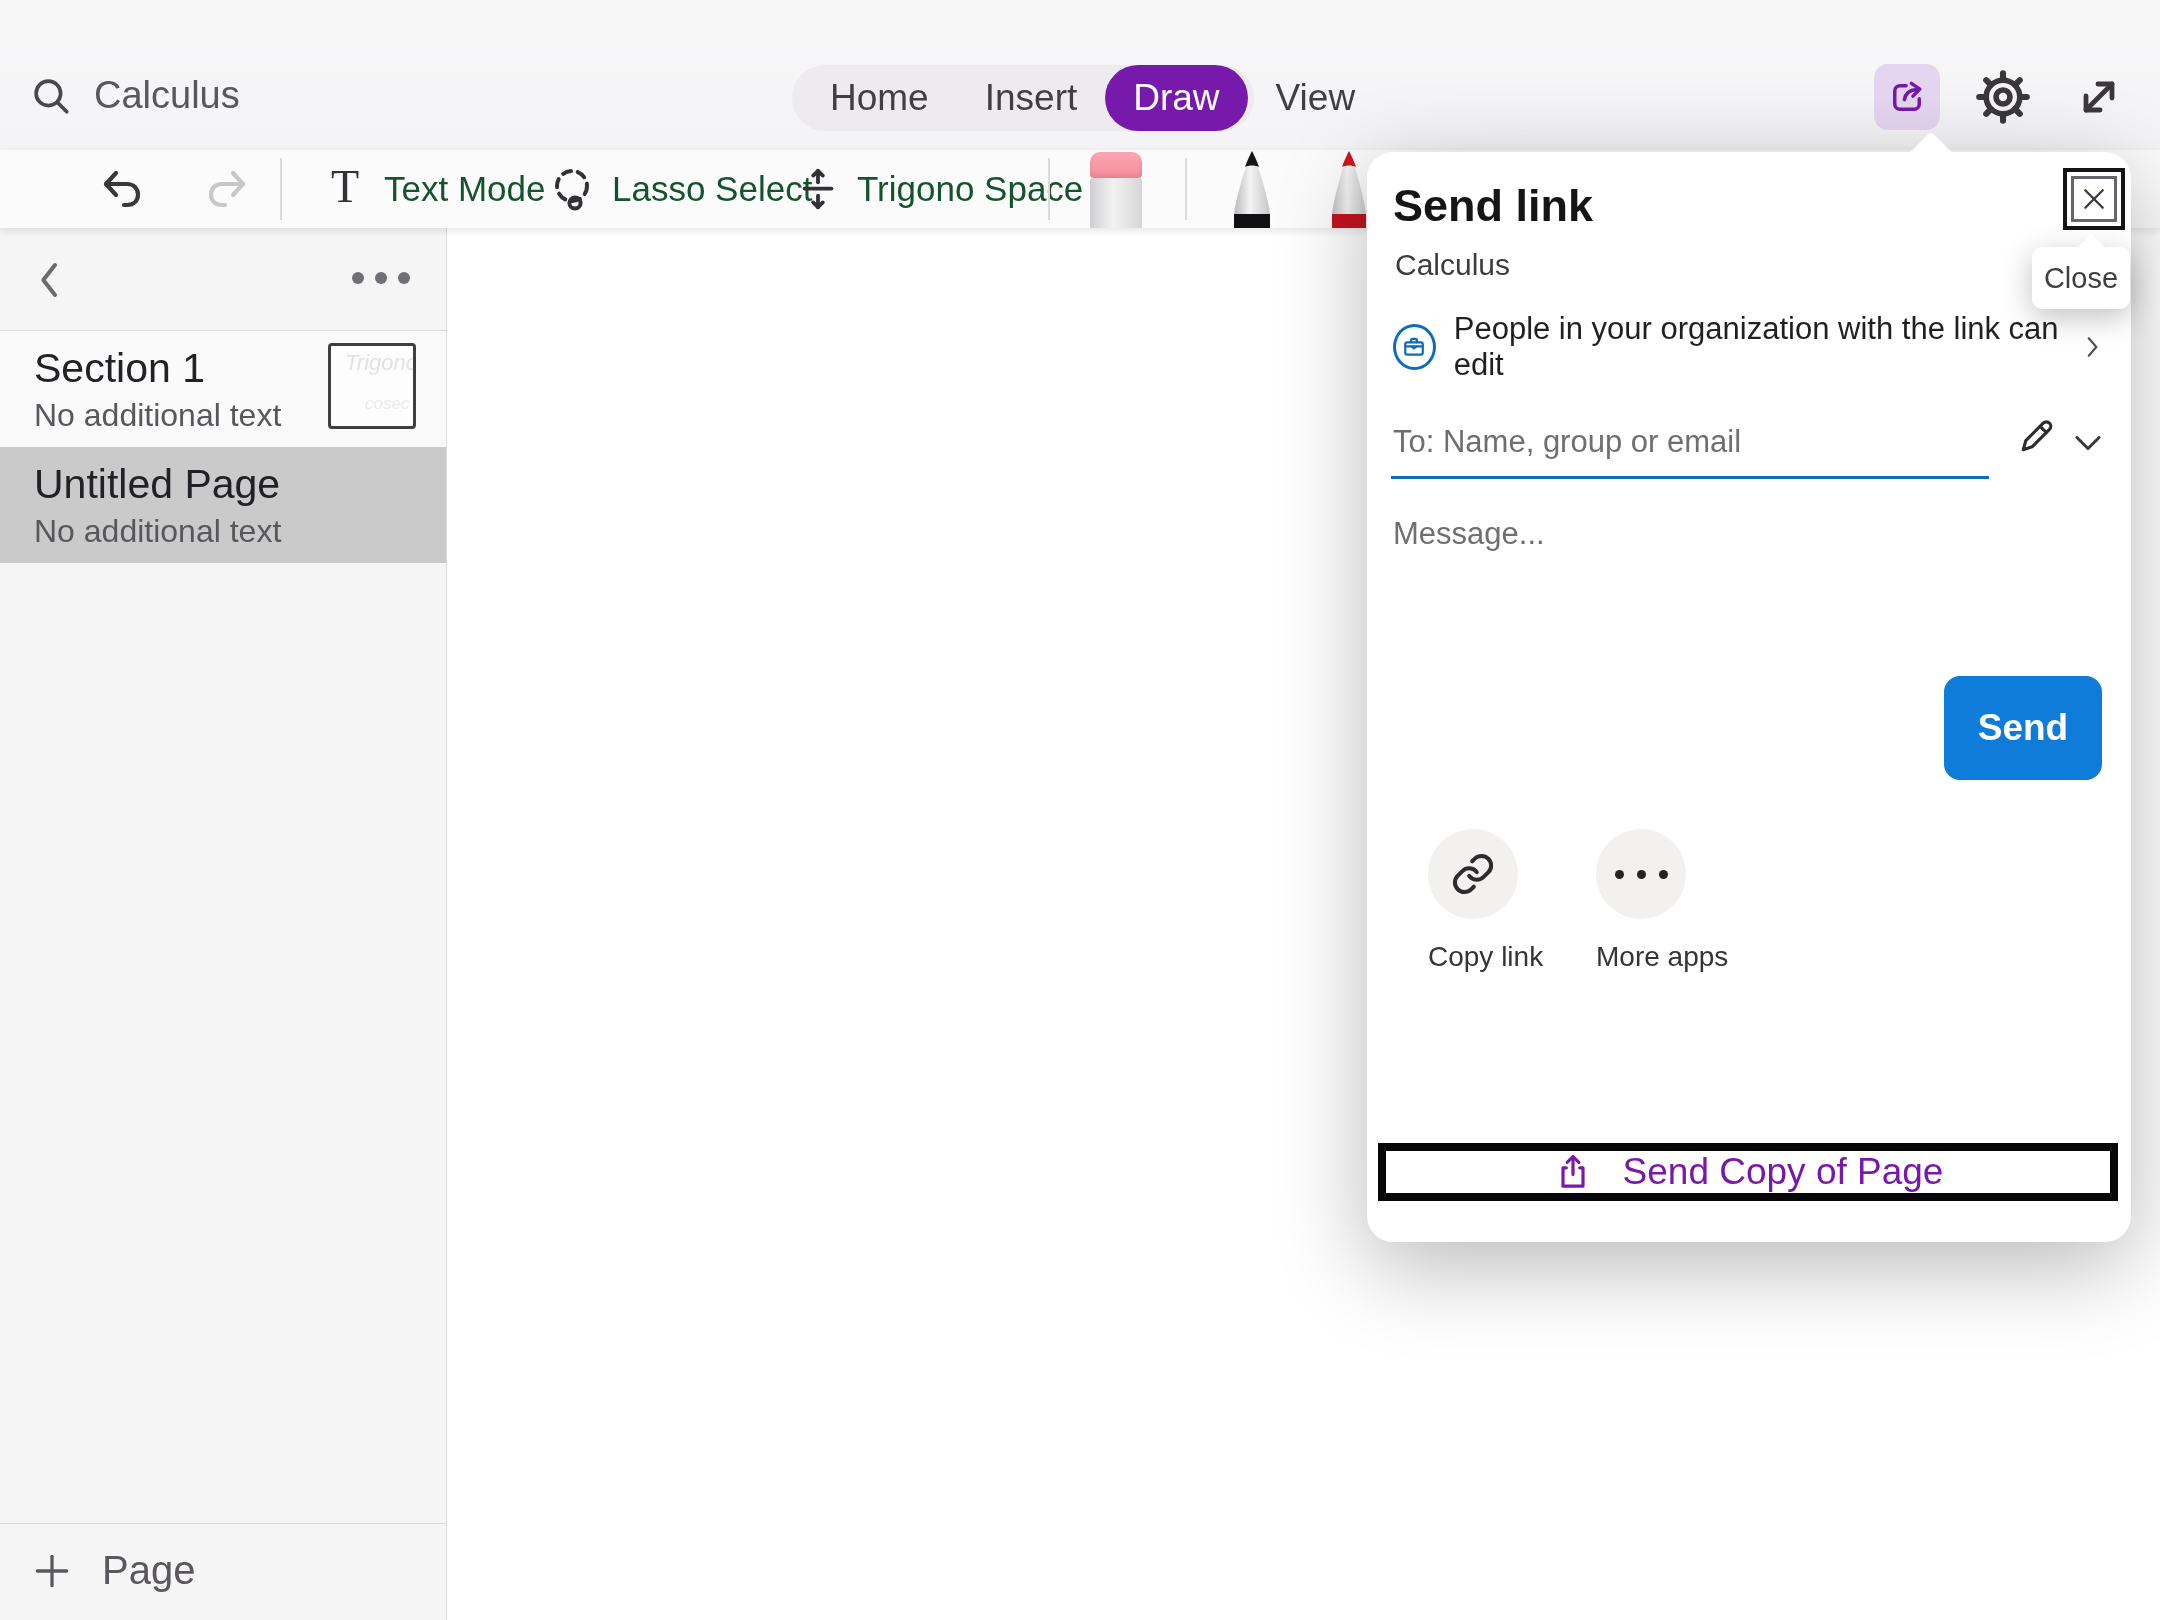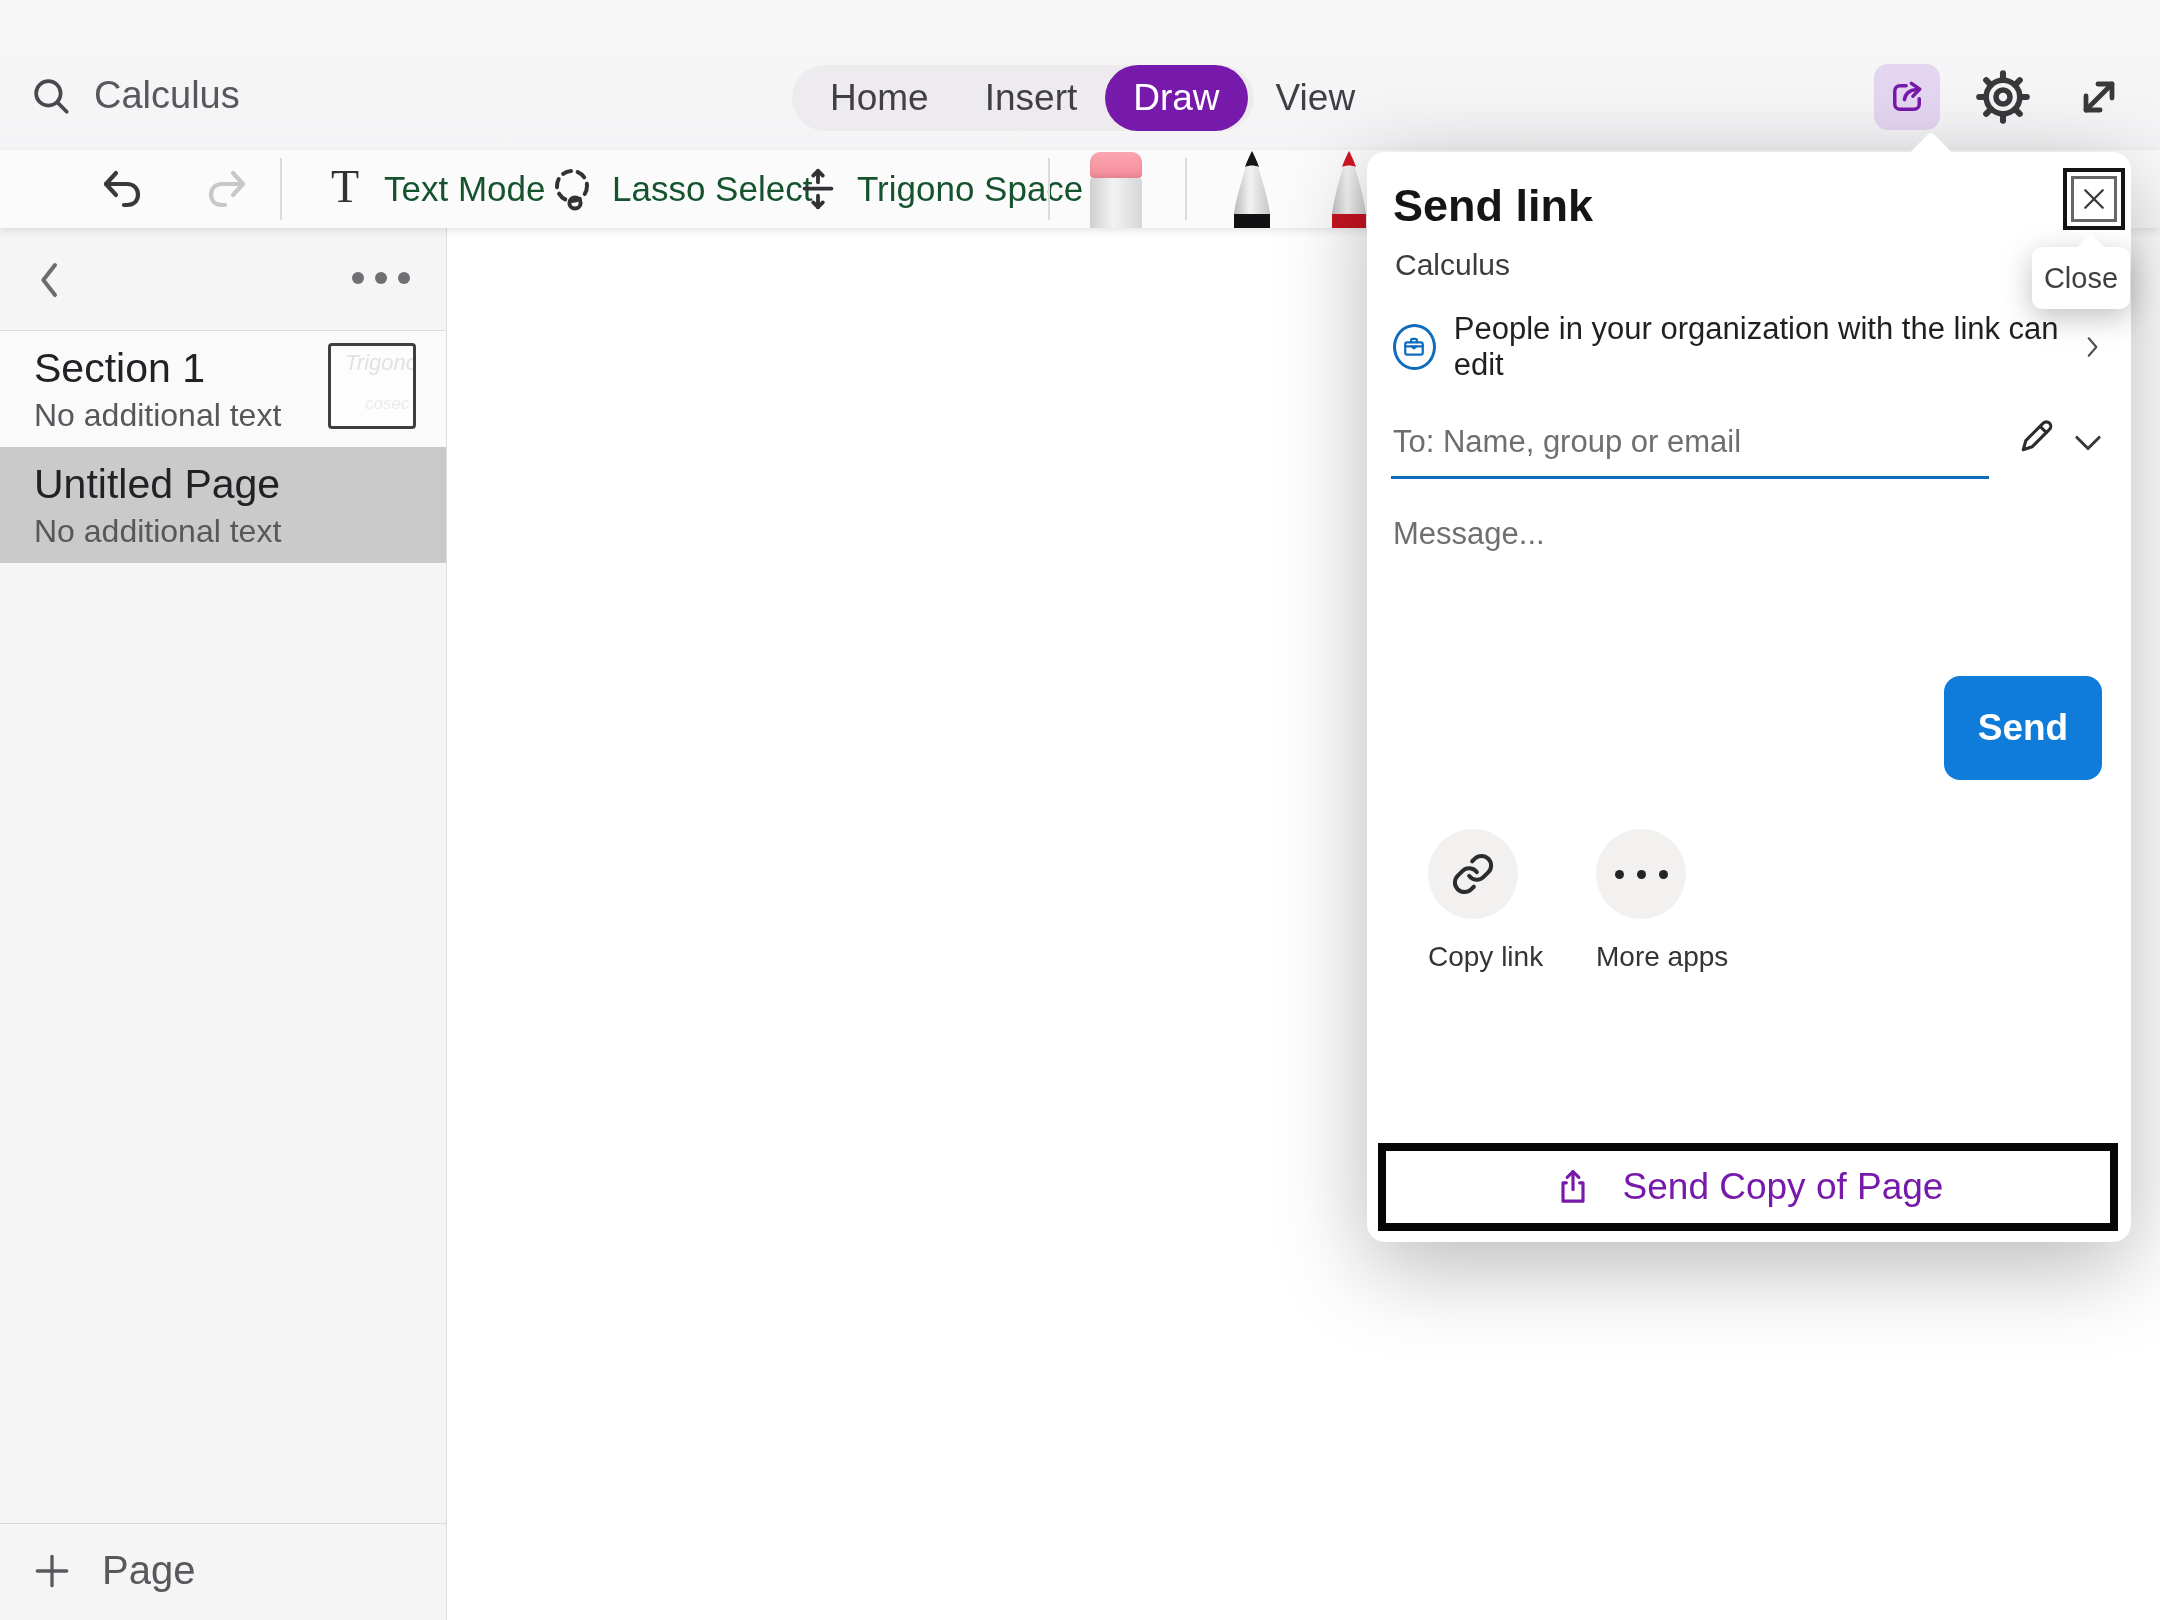--- a/index.html
+++ b/index.html
@@ -41,21 +41,21 @@
   .row0{top:103px; background:#fbfafb;}
   .row1{top:219px; background:#cbcacb;}
   .thumb{position:absolute; right:30px; top:12px; width:88px; height:86px; background:#fdfdfd; border:3px solid #3f3e41; border-radius:4px; box-sizing:border-box; overflow:hidden;}
   .thumb .h1{position:absolute; left:14px; top:4px; font-size:22px; font-style:italic; color:#e3e1e1; white-space:nowrap;}
   .thumb .h2{position:absolute; left:34px; top:48px; font-size:17px; font-style:italic; color:#eceaea; white-space:nowrap;}
   .sb-footer{position:absolute; left:0; top:1295px; width:100%; height:97px; border-top:1px solid #d8d7d9; box-sizing:border-box;}
   .addpage{position:absolute; left:30px; top:24px; display:flex; align-items:center; gap:28px; color:#5a585c; cursor:pointer;}
   .addpage .plabel{font-size:40px; color:#5a585c;}
 
   
-  .dialog{position:absolute; left:1367px; top:152px; width:764px; height:1090px; background:#fff; border-radius:18px; box-shadow:0 24px 90px rgba(0,0,0,0.28); z-index:10;}
+  .dialog{position:absolute; left:1367px; top:152px; width:764px; height:1090px; background:#fff; border-radius:26px; box-shadow:0 24px 90px rgba(0,0,0,0.28); z-index:10;}
   .callout{position:absolute; left:546px; top:-13px; width:36px; height:36px; background:#fff; transform:rotate(45deg); border-radius:4px;}
   .dlg-title{position:absolute; left:26px; top:28px; font-size:45px; font-weight:700; color:#151417;}
   .dlg-sub{position:absolute; left:28px; top:96px; font-size:30px; color:#3c3b3e;}
   .closebtn{position:absolute; left:696px; top:16px; width:62px; height:62px; border:4px solid #141316; background:#fff; box-sizing:border-box; display:flex; align-items:center; justify-content:center; cursor:pointer;}
   .closebtn .inner{width:46px; height:46px; border:3px solid #68666a; box-sizing:border-box; display:flex; align-items:center; justify-content:center; color:#3a383b;}
   .tooltip{position:absolute; left:665px; top:95px; width:98px; height:62px; background:#fff; border-radius:10px; box-shadow:0 8px 30px rgba(0,0,0,0.25); display:flex; align-items:center; justify-content:center; z-index:12;}
   .tooltip .tip{position:absolute; left:49px; top:-9px; width:20px; height:20px; background:#fff; transform:rotate(45deg);}
   .tooltip .txt{font-size:29px; color:#403f42; position:relative;}
   .permrow{position:absolute; left:26px; top:170px; width:712px; height:50px; display:flex; align-items:center; cursor:pointer;}
   .permcircle{width:46px; height:46px; border-radius:50%; border:3px solid #0f6cbd; color:#0f6cbd; box-sizing:border-box; display:flex; align-items:center; justify-content:center;}
@@ -70,21 +70,21 @@
   .msgfield input{width:100%; border:none; outline:none; background:transparent; font-family:"Liberation Sans",sans-serif; font-size:31px; color:#222; padding:6px 2px;}
   .msgfield input::placeholder{color:#6f6e71;}
   .sendbtn{position:absolute; left:577px; top:524px; width:158px; height:104px; border-radius:16px; background:#0e7cd8; color:#fff; font-size:37px; font-weight:700; display:flex; align-items:center; justify-content:center; cursor:pointer;}
   .appbtn{position:absolute; width:90px; text-align:center; cursor:pointer;}
   .appbtn .circle{width:90px; height:90px; border-radius:50%; background:#f2f1ef; display:flex; align-items:center; justify-content:center; color:#2c2b2e;}
   .appbtn .albl{margin-top:22px; font-size:28px; color:#343336; white-space:nowrap;}
   .copylink{left:61px; top:677px;}
   .moreapps{left:229px; top:677px;}
   .dots{display:flex; gap:13px;}
   .dots i{width:9px; height:9px; border-radius:50%; background:#242326;}
-  .sendcopy{position:absolute; left:11px; top:991px; width:740px; height:88px; border:8px solid #070609; background:#fff; box-sizing:border-box; display:flex; align-items:center; justify-content:center; gap:30px; color:#7719aa; cursor:pointer;}
+  .sendcopy{position:absolute; left:11px; top:991px; width:740px; height:58px; border:8px solid #070609; background:#fff; box-sizing:border-box; display:flex; align-items:center; justify-content:center; gap:30px; color:#7719aa; cursor:pointer;}
   .sendcopy .sclbl{font-size:37px; color:#7719aa;}
 </style>
 </head>
 <body>
 
 <div id="app">
 
   <div class="topnav">
     <div class="searchwrap">
       <span>

